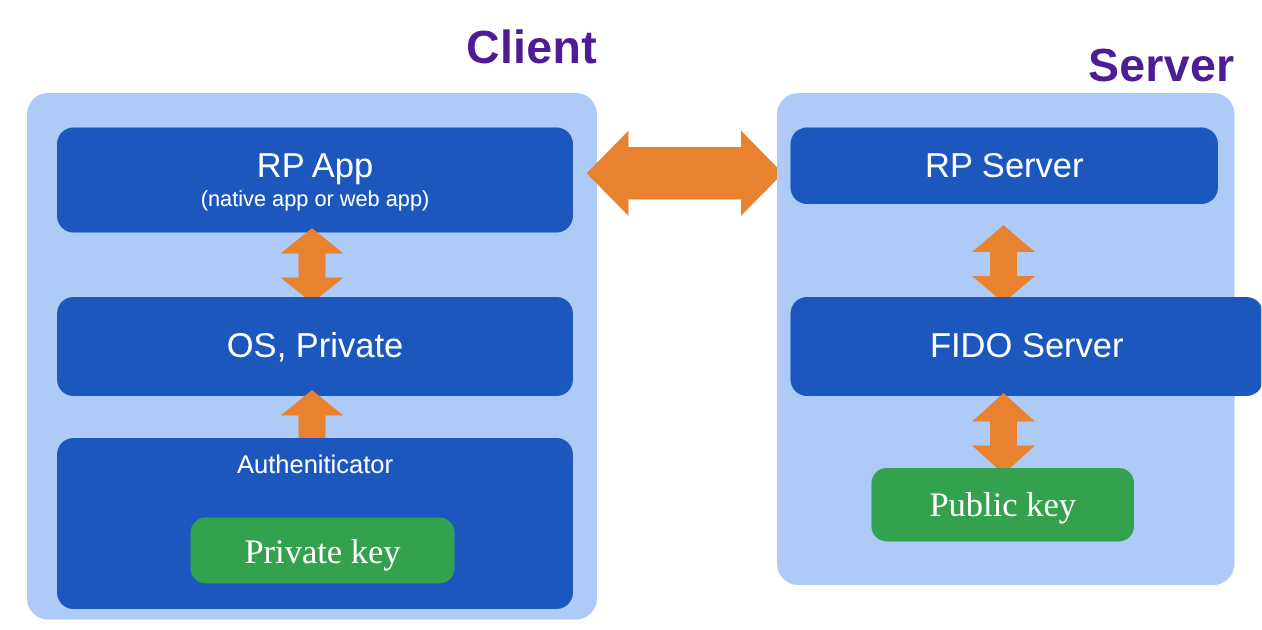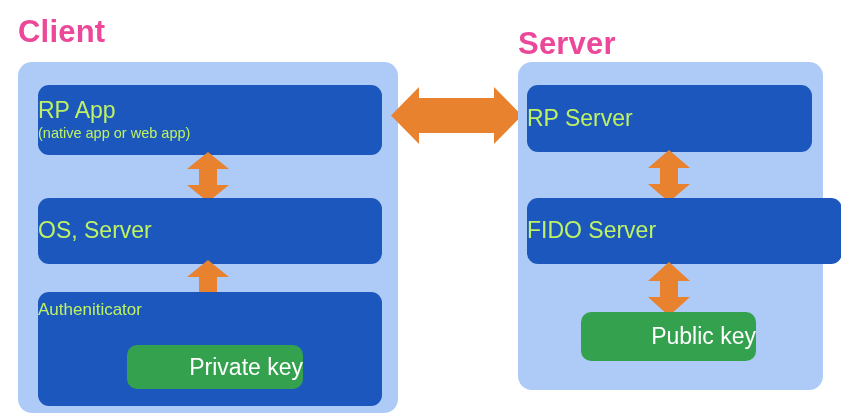--- a/index.html
+++ b/index.html
@@ -15,22 +15,22 @@
     position: relative;
     width: 841px;
     height: 420px;
     background: #ffffff;
     overflow: hidden;
   }
 
   
   .section-title {
     position: absolute;
-    text-align: left;
-    color: #ec4899;
+    text-align: right;
+    color: #4c1d95;
     font-weight: bold;
     font-size: 31px;
     letter-spacing: 0.2px;
     line-height: 1;
     white-space: nowrap;
   }
   #title-client { left: 18px;  top: 16px; width: 380px; }
   #title-server { left: 518px; top: 28px; width: 305px; }
 
   
@@ -40,24 +40,24 @@
     border-radius: 14px;
   }
   #panel-client { left: 18px;  top: 62px; width: 380px; height: 351px; }
   #panel-server { left: 518px; top: 62px; width: 305px; height: 328px; }
 
   
   .box {
     position: absolute;
     background: #1b57bc;
     border-radius: 11px;
-    color: #bef264;
+    color: #ffffff;
     display: flex;
     flex-direction: column;
-    align-items: flex-start;
+    align-items: center;
     justify-content: center;
     box-sizing: border-box;
   }
   .box-title {
     font-size: 23px;
     font-weight: normal;
     line-height: 1.12;
     white-space: nowrap;
   }
   .box-title.small {
@@ -74,36 +74,37 @@
   
   #box-rp-app      { left: 38px; top: 85px;  width: 344px; height: 70px; }
   #box-os-browser  { left: 38px; top: 198px; width: 344px; height: 66px; }
   #box-authenticator {
     left: 38px; top: 292px; width: 344px; height: 114px;
     justify-content: flex-start;
     padding-top: 8px;
   }
 
   
-  #box-rp-server   { left: 527px; top: 85px;  width: 285px; height: 67px; }
+  #box-rp-server   { left: 527px; top: 85px;  width: 285px; height: 51px; }
   #box-fido-server { left: 527px; top: 198px; width: 315px; height: 66px; }
 
   
   .key-pill {
     position: absolute;
     background: #34a14e;
     border-radius: 10px;
     color: #ffffff;
     display: flex;
     align-items: center;
-    justify-content: flex-end;
+    justify-content: center;
     font-size: 23px;
     line-height: 1;
     white-space: nowrap;
     box-sizing: border-box;
+    font-family: Liberation Serif, serif;
   }
   #pill-private-key { left: 127px; top: 345px; width: 176px; height: 44px; }
   #pill-public-key  { left: 581px; top: 312px; width: 175px; height: 49px; }
 
   
   .arrow {
     position: absolute;
     display: block;
   }
   #arrow-rp-app-os     { left: 187px; top: 152px; width: 42px; height: 50px; }
@@ -126,21 +127,21 @@
   <div class="box" id="box-rp-app">
     <span class="box-title">RP App</span>
     <span class="box-sub">(native app or web app)</span>
   </div>
 
   <svg class="arrow" id="arrow-rp-app-os" viewBox="0 0 42 50">
     <polygon points="21,0 42,17 30,17 30,33 42,33 21,50 0,33 12,33 12,17 0,17" fill="#e8822f"></polygon>
   </svg>
 
   <div class="box" id="box-os-browser">
-    <span class="box-title">OS, Server</span>
+    <span class="box-title">OS, Private</span>
   </div>
 
   <svg class="arrow" id="arrow-os-auth" viewBox="0 0 42 50">
     <polygon points="21,0 42,17 30,17 30,33 42,33 21,50 0,33 12,33 12,17 0,17" fill="#e8822f"></polygon>
   </svg>
 
   <div class="box" id="box-authenticator">
     <span class="box-title small">Autheniticator</span>
   </div>
 

